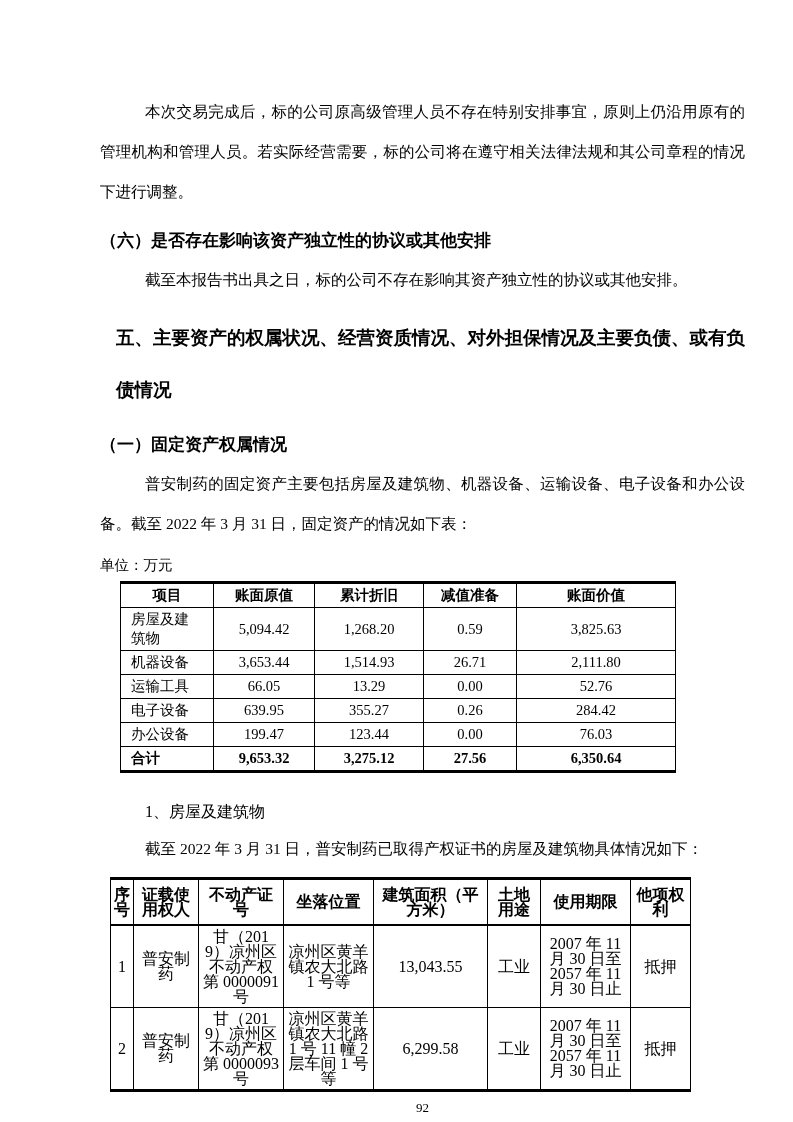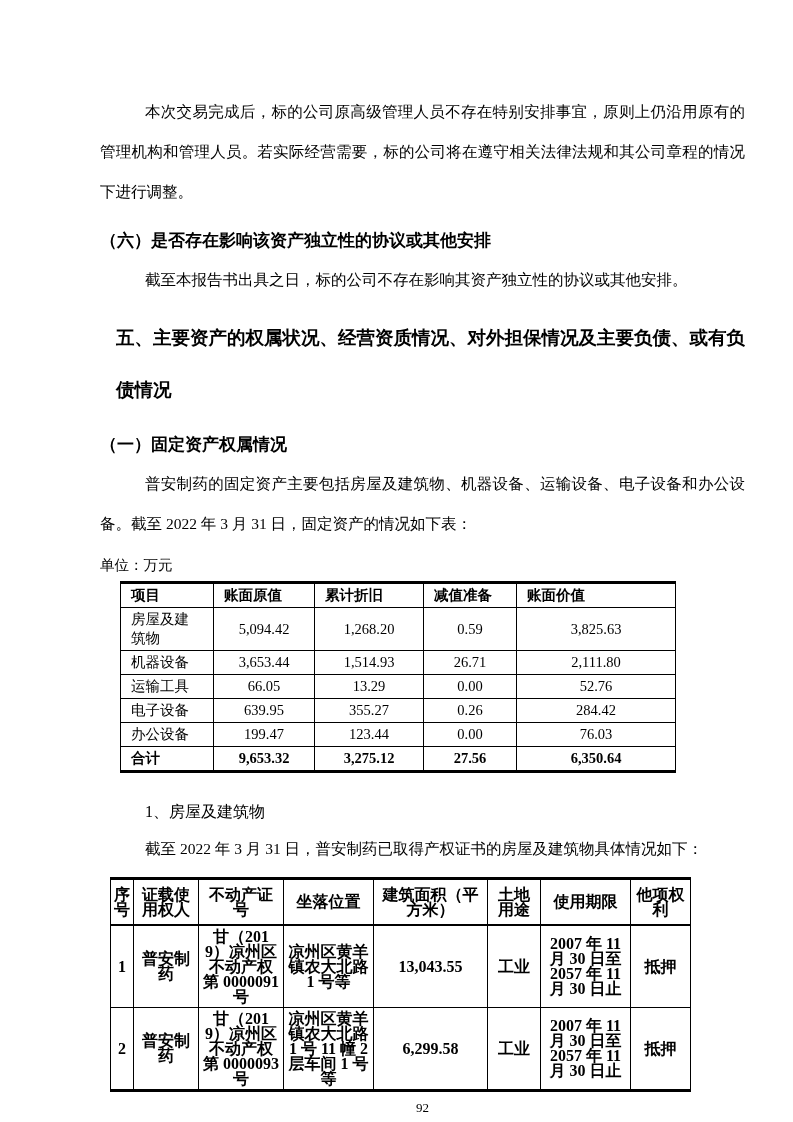--- a/index.html
+++ b/index.html
@@ -53,21 +53,21 @@
     font-size:14.5px;
     border-top:3px solid #000;
     border-bottom:3px solid #000;
   }
   .t1 th, .t1 td {
     border:1px solid #000;
     padding:2px 10px;
     height:24px;
     box-sizing:border-box;
   }
-  .t1 th { font-weight:bold; text-align:left; }
+  .t1 th { font-weight:bold; text-align:center; }
   .t1 td.item { text-align:left; }
   .t1 td.num  { text-align:center; }
   .t1 tr.total td { font-weight:bold; }
 
   .sub-item {
     margin:22px 0 0 0;
     font-size:16px;
     line-height:34px;
     text-indent:45px;
   }
@@ -80,21 +80,20 @@
     border-bottom:3px solid #000;
   }
   .t2 th, .t2 td {
     border:1px solid #000;
     padding:3px 3px;
     text-align:center;
     vertical-align:middle;
     line-height:15px;
     box-sizing:border-box;
     word-break:break-all;
-    font-weight:bold;
   }
   .t2 thead th { font-weight:bold; border-bottom:2px solid #000; height:46px; }
   .t2 tbody td { height:60px; }
 
   .page-number {
     text-align:center;
     font-size:13px;
     margin-top:8px;
   }
 </style>

